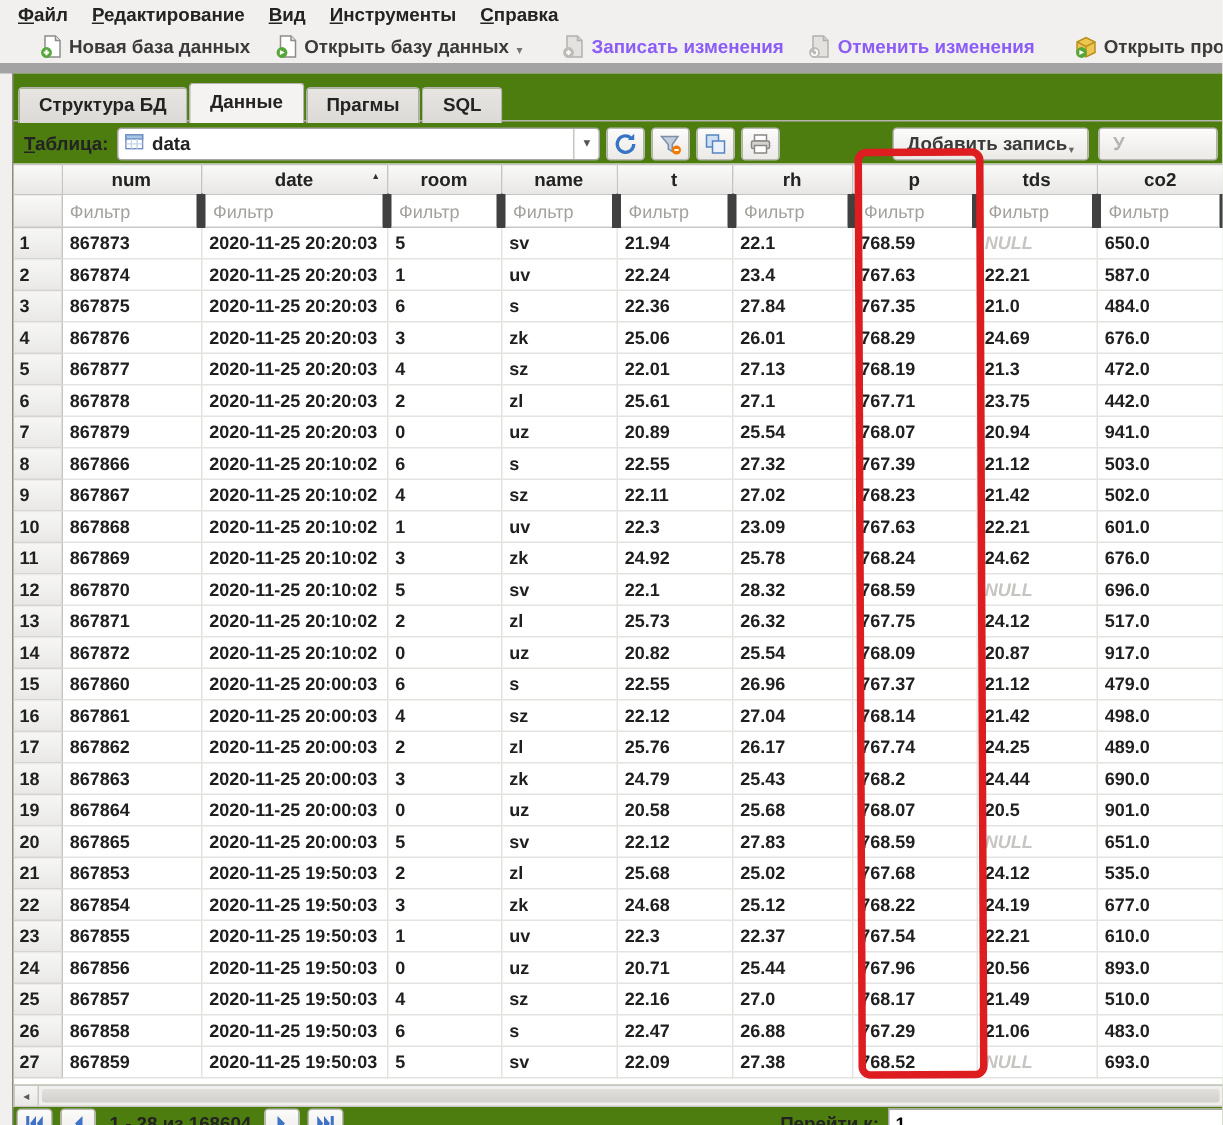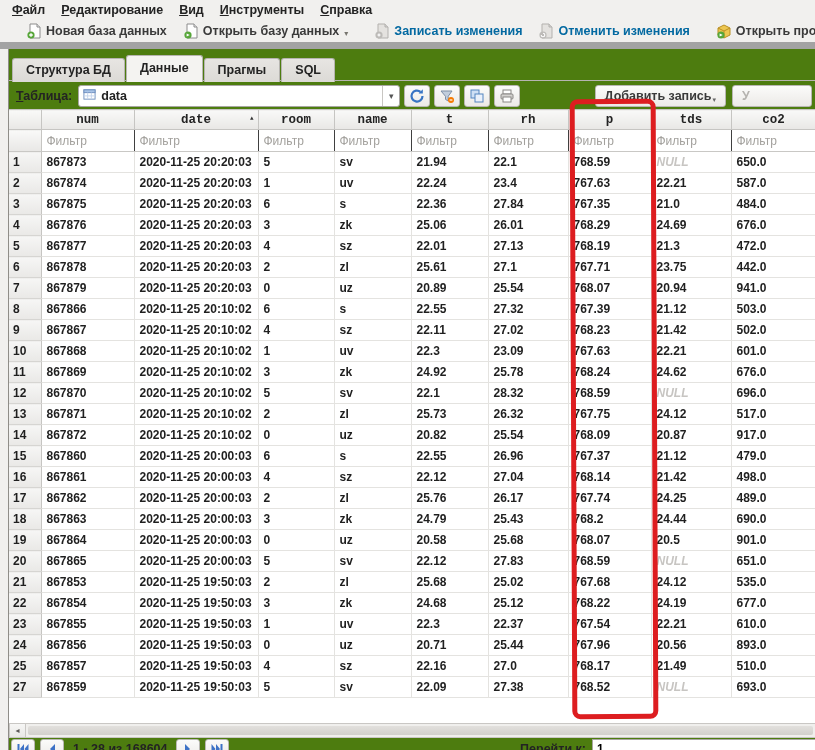--- a/index.html
+++ b/index.html
@@ -15,21 +15,21 @@
   .menu-item { padding:1px 8px; font-weight:600; cursor:default; }
 
   
   .toolbar { height:30px; display:flex; align-items:center; background:#f1f0ee;
              border-bottom:7px solid #a3a3a3; padding-left:12px; white-space:nowrap; }
   .grip { width:7px; height:20px; margin:0 3px;
           background-image:radial-gradient(circle,#b7b5b1 1px,transparent 1.2px);
           background-size:4px 4px; }
   .tb-btn { display:flex; align-items:center; gap:4px; padding:3px 6px; margin:0 2px;
             background:transparent; border:none; font:inherit; font-weight:600; color:#3a3a3a; }
-  .tb-btn.disabled { color:#0369a1; }
+  .tb-btn.disabled { color:#8b5cf6; }
   .tb-btn svg { flex:0 0 auto; }
   .tb-dd { font-size:8px; color:#77756f; align-self:flex-end; margin:0 0 1px 1px; }
   .tb-sep { width:1px; height:20px; background:#d2d0cc; margin:0 5px; }
 
   
   .frame { position:absolute; left:8px; top:49px; width:807px; height:701px;
            border-left:1px solid #8f8d88; background:#4d7c0f; }
 
   
   .tabbar { position:absolute; left:0; top:6px; width:100%; height:26px;
@@ -54,24 +54,24 @@
               background:linear-gradient(#fbfbfa,#eceae7); font:inherit; font-weight:600; color:#3a3a3a;
               display:flex; align-items:center; }
   .push-btn .add-dd { font-size:7px; color:#666; align-self:flex-end; margin-left:1px; }
   .push-btn.clipped { margin-left:6px; width:80px; color:#b5b3af; flex:0 0 auto; }
 
   
   .gridwrap { position:absolute; left:0; top:60px; width:807px; height:614px; overflow:hidden; background:#fff; }
   table.grid { border-collapse:collapse; table-layout:fixed; width:807px; }
   .grid th { height:20px; background:linear-gradient(#f9f9f8,#e8e7e5);
              border:1px solid #c6c5c2; border-left:none; font-size:12.5px; font-weight:600;
-             text-align:center; position:relative;font-family:Liberation Mono, monospace; }
+             text-align:center; position:relative; }
   .grid th .sort { position:absolute; right:4px; top:5px; font-size:6px; color:#333; }
   .grid td { white-space:nowrap; overflow:hidden; }
-  .grid .frow td { background:#fff; border-right:1px solid #404040; border-bottom:1px solid #c9c8c5;
+  .grid .frow td { background:#fff; border-right:6px solid #404040; border-bottom:1px solid #c9c8c5;
                    color:#a3a19d; padding:3px 5px; font-size:12px; height:22px; }
   .grid .frow td.gutter { background:linear-gradient(#f9f9f8,#e8e7e5); border-right:1px solid #c6c5c2; }
   .grid .drow td { height:21px; padding:0 5px; font-size:12px; font-weight:bold; color:#1f1f1f;
                    border-right:1px solid #e4e3e0; border-bottom:1px solid #e4e3e0; background:#fff; }
   .grid .drow td.gutter { background:linear-gradient(#f6f6f5,#e9e8e6); border-right:1px solid #c6c5c2;
                           border-bottom:1px solid #d6d5d2; padding:0 4px; }
   .grid td.null { color:#c7c5c2; font-style:italic; }
 
   
   .hscroll { position:absolute; left:0; top:674px; width:807px; height:15px;
@@ -548,20 +548,32 @@
             <td>2020-11-25 19:50:03</td>
             <td>4</td>
             <td>sz</td>
             <td>22.16</td>
             <td>27.0</td>
             <td>768.17</td>
             <td>21.49</td>
             <td>510.0</td>
           </tr>
           <tr class="drow">
+            <td class="gutter">26</td>
+            <td>867858</td>
+            <td>2020-11-25 19:50:03</td>
+            <td>6</td>
+            <td>s</td>
+            <td>22.47</td>
+            <td>26.88</td>
+            <td>767.29</td>
+            <td>21.06</td>
+            <td>483.0</td>
+          </tr>
+          <tr class="drow">
             <td class="gutter">27</td>
             <td>867859</td>
             <td>2020-11-25 19:50:03</td>
             <td>5</td>
             <td>sv</td>
             <td>22.09</td>
             <td>27.38</td>
             <td>768.52</td>
             <td class="null">NULL</td>
             <td>693.0</td>

